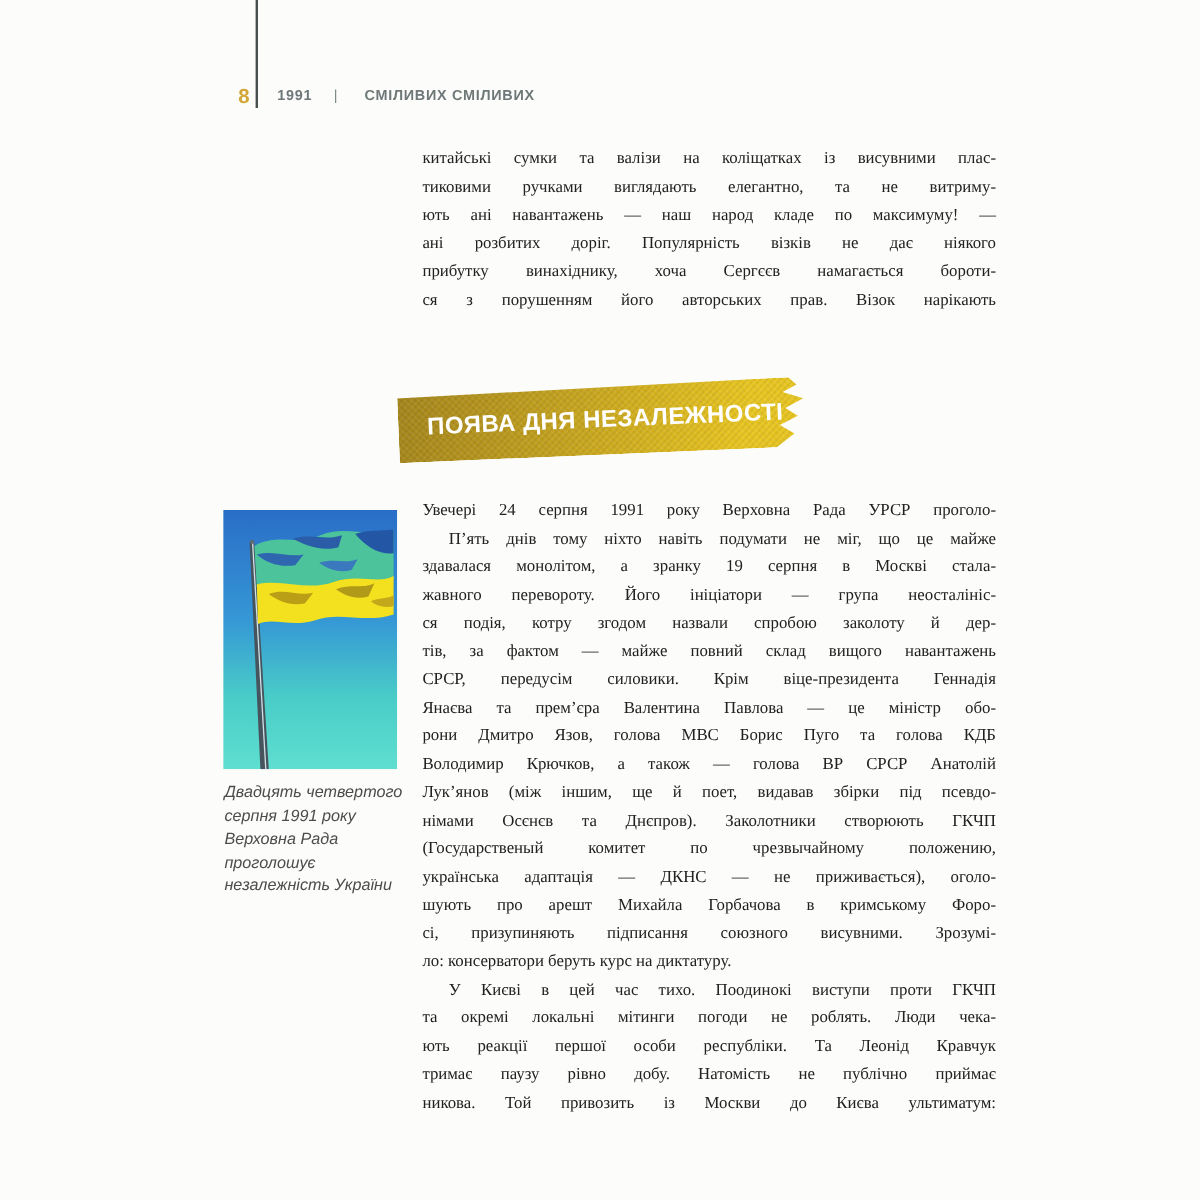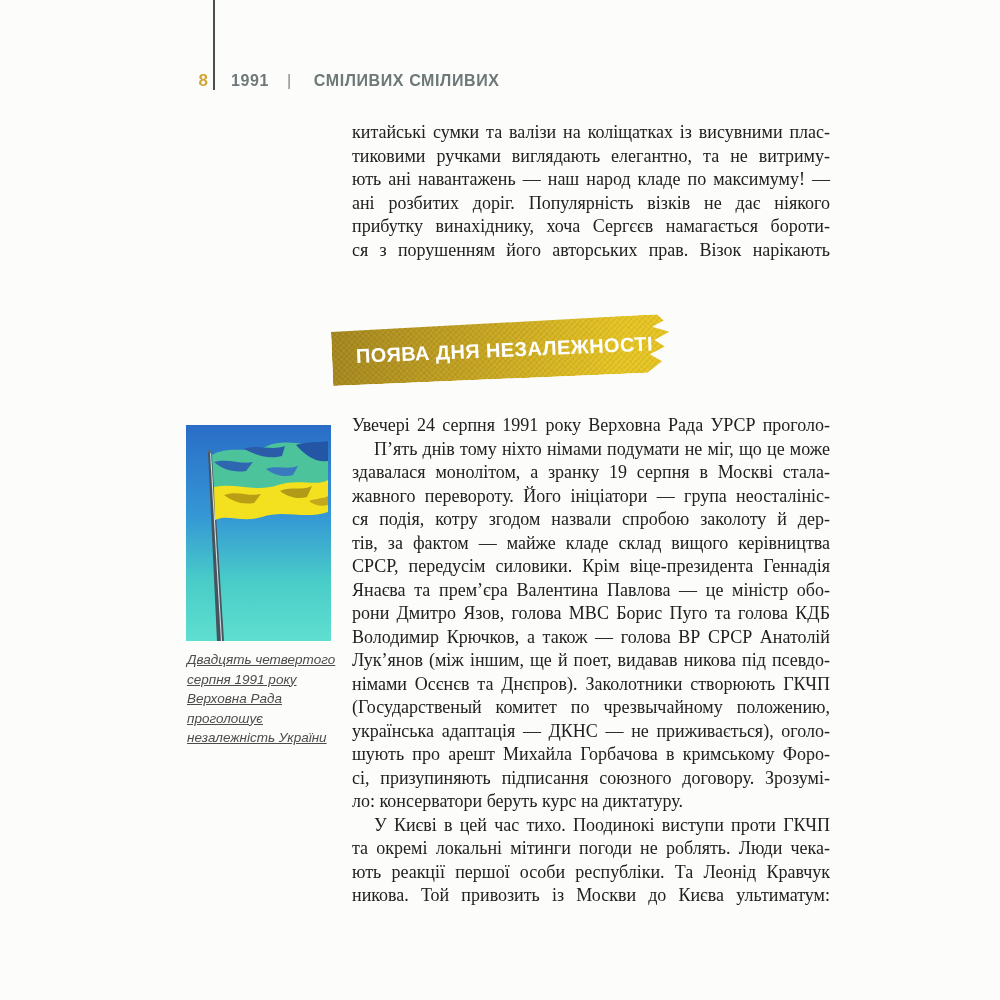--- a/index.html
+++ b/index.html
@@ -13,31 +13,31 @@
     position:absolute;left:213px;top:0;width:2px;height:90px;
     background:var(--rule,#474f4f);
   }
   .page-num{
     position:absolute;left:186px;top:71px;width:22px;text-align:right;
     font-family:"Liberation Sans",sans-serif;font-weight:bold;font-size:17px;
     color:var(--gold,#d2a637);
   }
   .running-head{
     position:absolute;left:231px;top:72px;display:flex;align-items:baseline;
-    font-family:"Liberation Sans",sans-serif;font-weight:bold;font-size:16px;
+    font-family:"Liberation Sans",sans-serif;font-weight:bold;font-size:12px;
     letter-spacing:0.6px;color:var(--header-text,#6e7878);
   }
   .running-head .year{margin-right:18px;}
   .running-head .sep{margin-right:22px;font-weight:normal;color:#7d8787;}
   
   .textcol{position:absolute;left:352px;width:478px;color:var(--body-text,#212121);}
   #para1{top:121px;}
   #bodyblock{top:414px;}
   .line{
-    font-size:18px;line-height:23.5px;
+    font-size:14px;line-height:23.5px;
     text-align:justify;text-align-last:justify;
   }
   .line.lastline{text-align-last:left;}
   .line.indent{text-indent:22px;}
   .line.italic{}
   
   .banner{
     position:absolute;left:332px;top:328px;width:338px;height:58px;
     transform:rotate(-2.4deg);transform-origin:left center;
     background:
@@ -51,21 +51,21 @@
     padding-left:24px;color:var(--banner-text,#ffffff);
     font-family:"Liberation Sans",sans-serif;font-weight:bold;font-size:20px;
     letter-spacing:0.4px;white-space:nowrap;
   }
   
   .photo{position:absolute;left:186px;top:425px;width:145px;height:216px;}
   .photo svg{display:block;width:100%;height:100%;}
   .caption{
     position:absolute;left:187px;top:650px;width:152px;
     font-family:"Liberation Sans",sans-serif;font-style:italic;
-    font-size:13.5px;line-height:19.5px;color:var(--caption-text,#4c4c4c);text-decoration:underline;
+    font-size:13.5px;line-height:19.5px;color:var(--caption-text,#4c4c4c);
   }
 </style>
 </head>
 <body>
 
 <div class="top-rule"></div>
 <div class="page-num">8</div>
 <div class="running-head">
   <span class="year">1991</span>
   <span class="sep">|</span>
@@ -122,36 +122,37 @@
     <div class="cap-line">Верховна Рада</div>
     <div class="cap-line">проголошує</div>
     <div class="cap-line">незалежність України</div>
   </div>
 
 <div id="bodyblock" class="textcol">
   <div>
       <div class="line" style="">Увечері 24 серпня 1991 року Верховна Рада УРСР проголо-</div>
     </div>
   <div>
-      <div class="line indent" style="">П’ять днів тому ніхто німами подумати не міг, що це може</div>
+      <div class="line indent" style="">П’ять днів тому ніхто навіть подумати не міг, що це майже</div>
       <div class="line" style="">здавалася монолітом, а зранку 19 серпня в Москві стала-</div>
       <div class="line" style="">жавного перевороту. Його ініціатори — група неосталініс-</div>
       <div class="line" style="">ся подія, котру згодом назвали спробою заколоту й дер-</div>
-      <div class="line" style="">тів, за фактом — майже кладе склад вищого керівництва</div>
+      <div class="line" style="">тів, за фактом — майже повний склад вищого навантажень</div>
       <div class="line" style="">СРСР, передусім силовики. Крім віце-президента Геннадія</div>
       <div class="line" style="">Янаєва та прем’єра Валентина Павлова — це міністр обо-</div>
       <div class="line" style="">рони Дмитро Язов, голова МВС Борис Пуго та голова КДБ</div>
       <div class="line" style="">Володимир Крючков, а також — голова ВР СРСР Анатолій</div>
-      <div class="line" style="">Лук’янов (між іншим, ще й поет, видавав никова під псевдо-</div>
+      <div class="line" style="">Лук’янов (між іншим, ще й поет, видавав збірки під псевдо-</div>
       <div class="line" style="">німами Осєнєв та Днєпров). Заколотники створюють ГКЧП</div>
       <div class="line italic" style="">(Государственый комитет по чрезвычайному положению,</div>
       <div class="line" style="">українська адаптація — ДКНС — не приживається), оголо-</div>
       <div class="line" style="">шують про арешт Михайла Горбачова в кримському Форо-</div>
-      <div class="line" style="">сі, призупиняють підписання союзного договору. Зрозумі-</div>
+      <div class="line" style="">сі, призупиняють підписання союзного висувними. Зрозумі-</div>
       <div class="line lastline" style="">ло: консерватори беруть курс на диктатуру.</div>
     </div>
   <div>
       <div class="line indent" style="">У Києві в цей час тихо. Поодинокі виступи проти ГКЧП</div>
       <div class="line" style="">та окремі локальні мітинги погоди не роблять. Люди чека-</div>
       <div class="line" style="">ють реакції першої особи республіки. Та Леонід Кравчук</div>
+      <div class="line" style="">тримає паузу рівно добу. Натомість не публічно приймає</div>
       <div class="line" style="">никова. Той привозить із Москви до Києва ультиматум:</div>
     </div>
 </div>
 
 </body></html>

